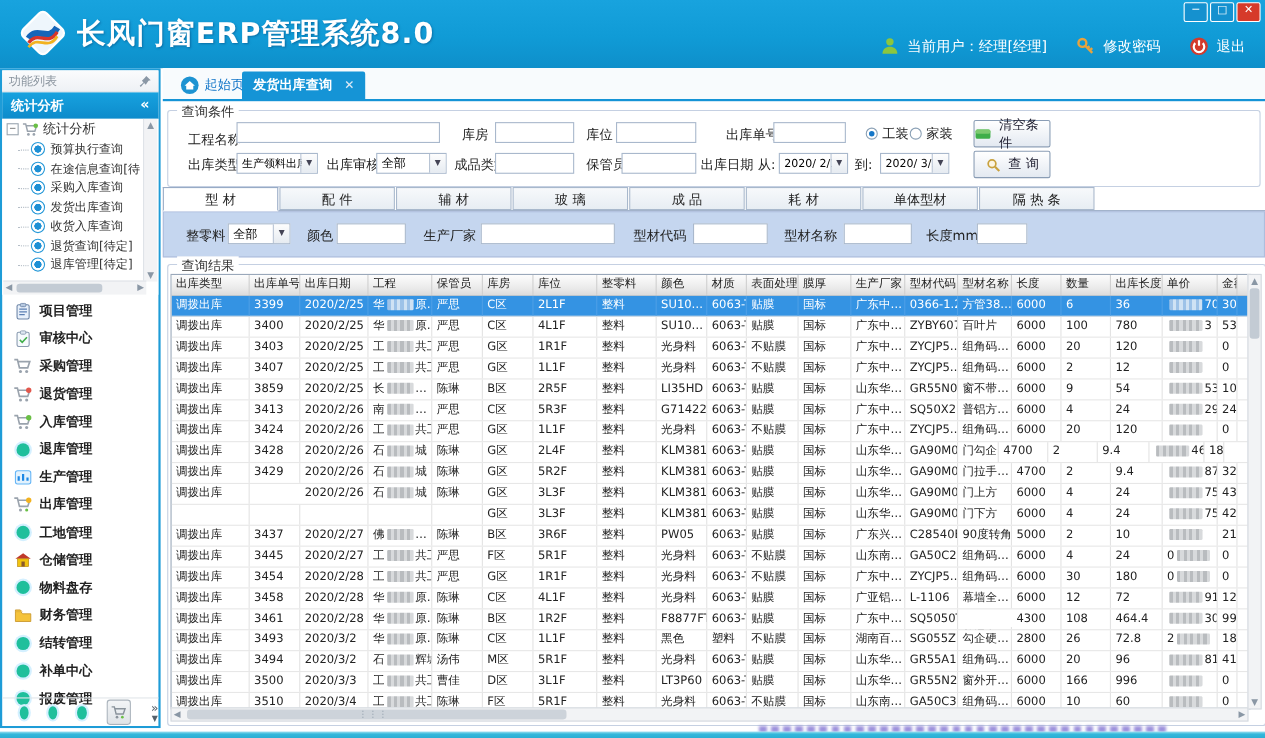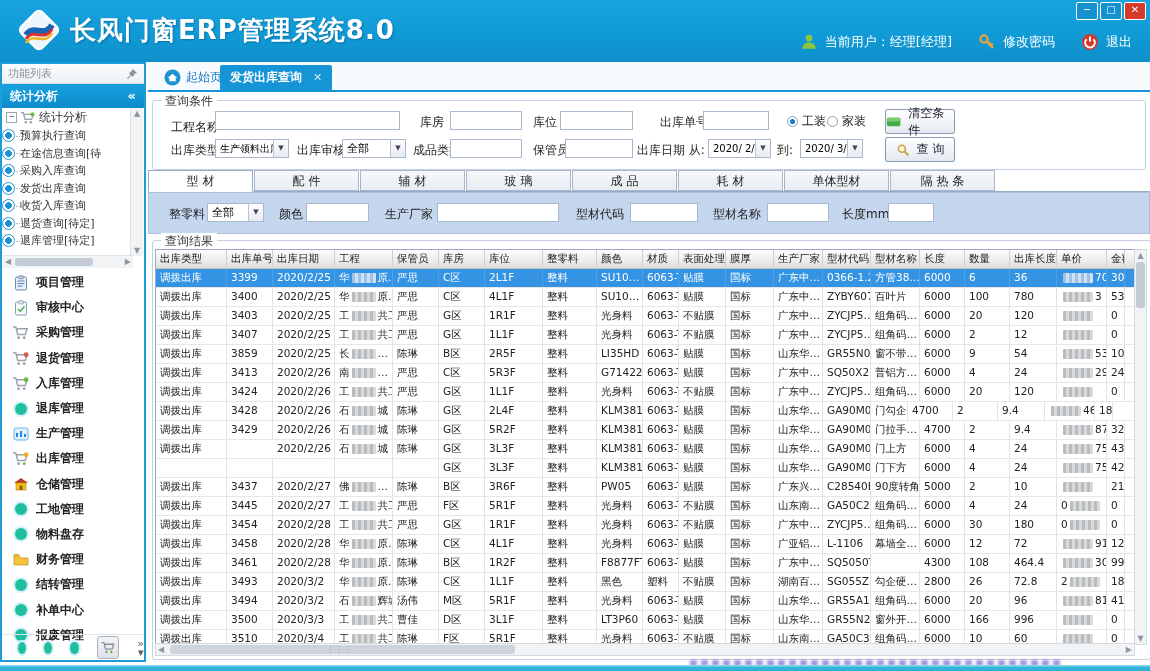--- a/index.html
+++ b/index.html
@@ -30,21 +30,21 @@
   .pin{position:absolute;right:6px;top:4px;width:12px;height:12px;}
   .section-header{position:absolute;left:0;top:20px;width:100%;height:24px;
     background:linear-gradient(#17a2df,#0d8bcb);color:#fff;font-size:12px;font-weight:bold;
     line-height:24px;padding-left:8px;box-sizing:border-box;}
   .collapse{position:absolute;right:8px;top:0;font-size:13px;font-weight:bold;cursor:pointer;}
   .tree{position:absolute;left:0;top:44px;width:100%;height:160px;overflow:hidden;background:#fff;}
   .tree-rows{position:absolute;left:0;top:0;width:130px;height:148px;overflow:hidden;}
   .tree-root{display:flex;align-items:center;height:19px;padding-left:4px;font-size:12px;color:#333;white-space:nowrap;}
   .expander{width:9px;height:9px;border:1px solid #9aa5b0;background:#fff;font-size:8px;line-height:7px;
     text-align:center;color:#555;margin-right:3px;flex:0 0 auto;}
-  .tree-item{display:flex;align-items:center;height:17.5px;font-size:11px;
+  .tree-item{display:flex;align-items:center;height:17.5px;padding-left:26px;font-size:11px;
     color:#333;white-space:nowrap;cursor:pointer;position:relative;}
   .tree-item::before{content:"";position:absolute;left:14px;top:50%;width:10px;border-top:1px dotted #b5bec7;}
   .tico{width:11px;height:11px;border-radius:50%;border:1px solid #2a9ad8;flex:0 0 auto;
     background:radial-gradient(circle at 50% 50%, #1e90d5 0 40%, #fff 45% 70%, #1e90d5 75%);margin-right:5px;}
   .tvscroll{position:absolute;right:1px;top:0;width:12px;height:148px;background:#f2f3f5;border-left:1px solid #dfe3e8;
     font-size:8px;color:#8a97a5;text-align:center;}
   .tvscroll .up{position:absolute;top:1px;left:0;width:100%;}
   .tvscroll .dn{position:absolute;bottom:1px;left:0;width:100%;}
   .thscroll{position:absolute;left:1px;bottom:0;width:130px;height:12px;background:#f2f3f5;border-top:1px solid #dfe3e8;}
   .thscroll .thumb{position:absolute;left:12px;top:2px;width:78px;height:8px;background:#c3cbd4;border-radius:3px;}
@@ -311,33 +311,33 @@
               <path d="M1 2h3l2 8h8l2-6H5" fill="none" stroke="#9aa3ad" stroke-width="1.6"></path>
               <circle cx="7" cy="13.5" r="1.5" fill="#9aa3ad"></circle>
               <circle cx="13" cy="13.5" r="1.5" fill="#6abf45"></circle>
               <circle cx="15" cy="4" r="2.6" fill="#f2b21f"></circle>
             </svg>
           </span>
           <span class="mi-lbl">出库管理</span>
         </div>
         <div class="menu-item">
           <span class="mi-ico">
+            <span class="dot"></span>
+          </span>
+          <span class="mi-lbl">工地管理</span>
+        </div>
+        <div class="menu-item">
+          <span class="mi-ico">
             <svg width="16" height="14" viewBox="0 0 16 14">
               <path d="M1 6L8 1l7 5z" fill="#c0392b"></path>
               <rect x="3" y="6" width="10" height="7" fill="#f1c40f" stroke="#b8860b" stroke-width=".6"></rect>
               <rect x="6.5" y="8.5" width="3" height="4.5" fill="#8b5a2b"></rect>
             </svg>
           </span>
           <span class="mi-lbl">仓储管理</span>
-        </div>
-        <div class="menu-item">
-          <span class="mi-ico">
-            <span class="dot"></span>
-          </span>
-          <span class="mi-lbl">工地管理</span>
         </div>
         <div class="menu-item">
           <span class="mi-ico">
             <span class="dot"></span>
           </span>
           <span class="mi-lbl">物料盘存</span>
         </div>
         <div class="menu-item">
           <span class="mi-ico">
             <svg width="16" height="13" viewBox="0 0 16 13">

